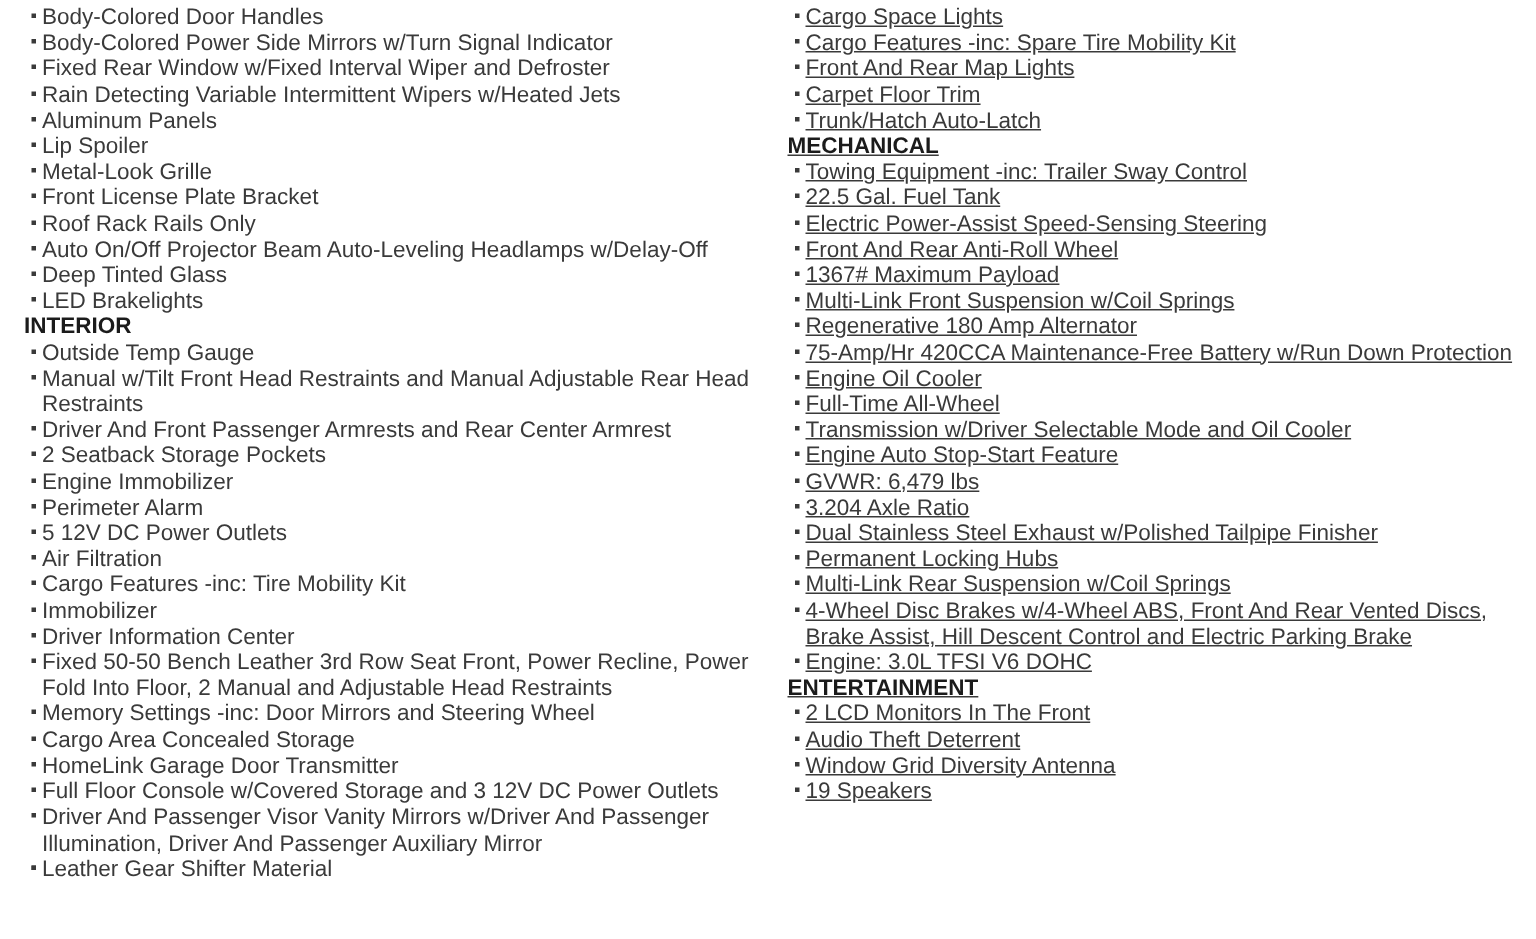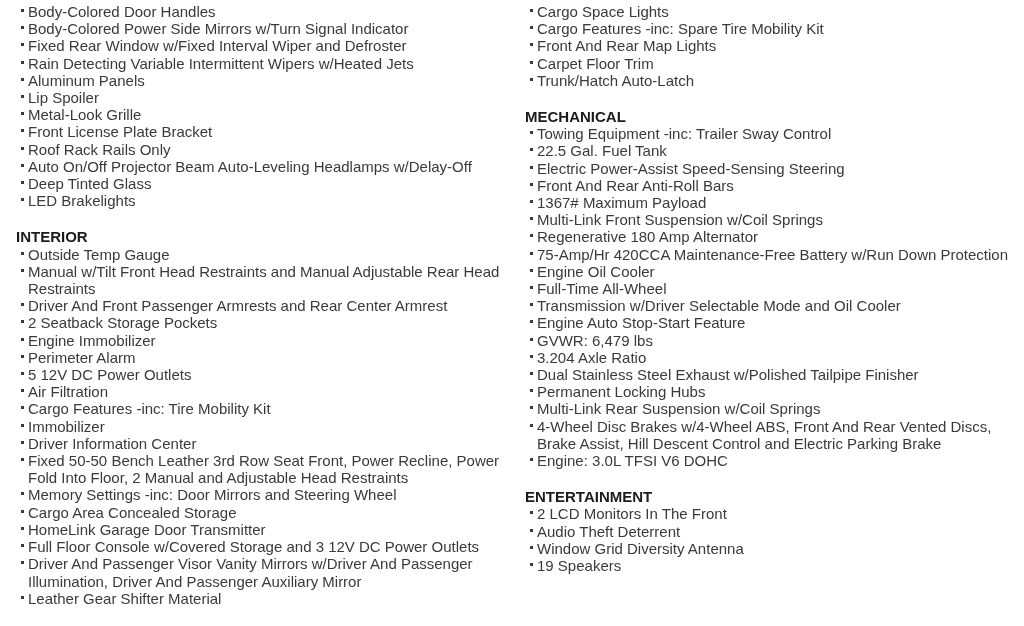--- a/index.html
+++ b/index.html
@@ -27,25 +27,25 @@
     box-sizing: border-box;
     flex: 0 0 auto;
   }
   .feature-column.col-0 {
     width: 525px;
     padding-left: 16px;
   }
   .feature-column.col-1 {
     width: 499px;
     padding-left: 0;
+    text-decoration: underline;
   }
   .feature-section .section-heading {
     font-weight: bold;
     color: #1b1b1b;
-    margin-top: 19px;
   }
   .feature-section:first-child .section-heading {
     margin-top: 0;
   }
   .feature-item {
     position: relative;
     padding-left: 12px;
   }
   .bullet {
     position: absolute;
@@ -104,21 +104,21 @@
         <div class="feature-item"><span class="bullet"></span><span>Cargo Features -inc: Spare Tire Mobility Kit</span></div>
         <div class="feature-item"><span class="bullet"></span><span>Front And Rear Map Lights</span></div>
         <div class="feature-item"><span class="bullet"></span><span>Carpet Floor Trim</span></div>
         <div class="feature-item"><span class="bullet"></span><span>Trunk/Hatch Auto-Latch</span></div>
       </div>
       <div class="feature-section">
         <div class="section-heading">MECHANICAL</div>
         <div class="feature-item"><span class="bullet"></span><span>Towing Equipment -inc: Trailer Sway Control</span></div>
         <div class="feature-item"><span class="bullet"></span><span>22.5 Gal. Fuel Tank</span></div>
         <div class="feature-item"><span class="bullet"></span><span>Electric Power-Assist Speed-Sensing Steering</span></div>
-        <div class="feature-item"><span class="bullet"></span><span>Front And Rear Anti-Roll Bars</span></div>
+        <div class="feature-item"><span class="bullet"></span><span>Front And Rear Anti-Roll Wheel</span></div>
         <div class="feature-item"><span class="bullet"></span><span>1367# Maximum Payload</span></div>
         <div class="feature-item"><span class="bullet"></span><span>Multi-Link Front Suspension w/Coil Springs</span></div>
         <div class="feature-item"><span class="bullet"></span><span>Regenerative 180 Amp Alternator</span></div>
         <div class="feature-item"><span class="bullet"></span><span>75-Amp/Hr 420CCA Maintenance-Free Battery w/Run Down Protection</span></div>
         <div class="feature-item"><span class="bullet"></span><span>Engine Oil Cooler</span></div>
         <div class="feature-item"><span class="bullet"></span><span>Full-Time All-Wheel</span></div>
         <div class="feature-item"><span class="bullet"></span><span>Transmission w/Driver Selectable Mode and Oil Cooler</span></div>
         <div class="feature-item"><span class="bullet"></span><span>Engine Auto Stop-Start Feature</span></div>
         <div class="feature-item"><span class="bullet"></span><span>GVWR: 6,479 lbs</span></div>
         <div class="feature-item"><span class="bullet"></span><span>3.204 Axle Ratio</span></div>

